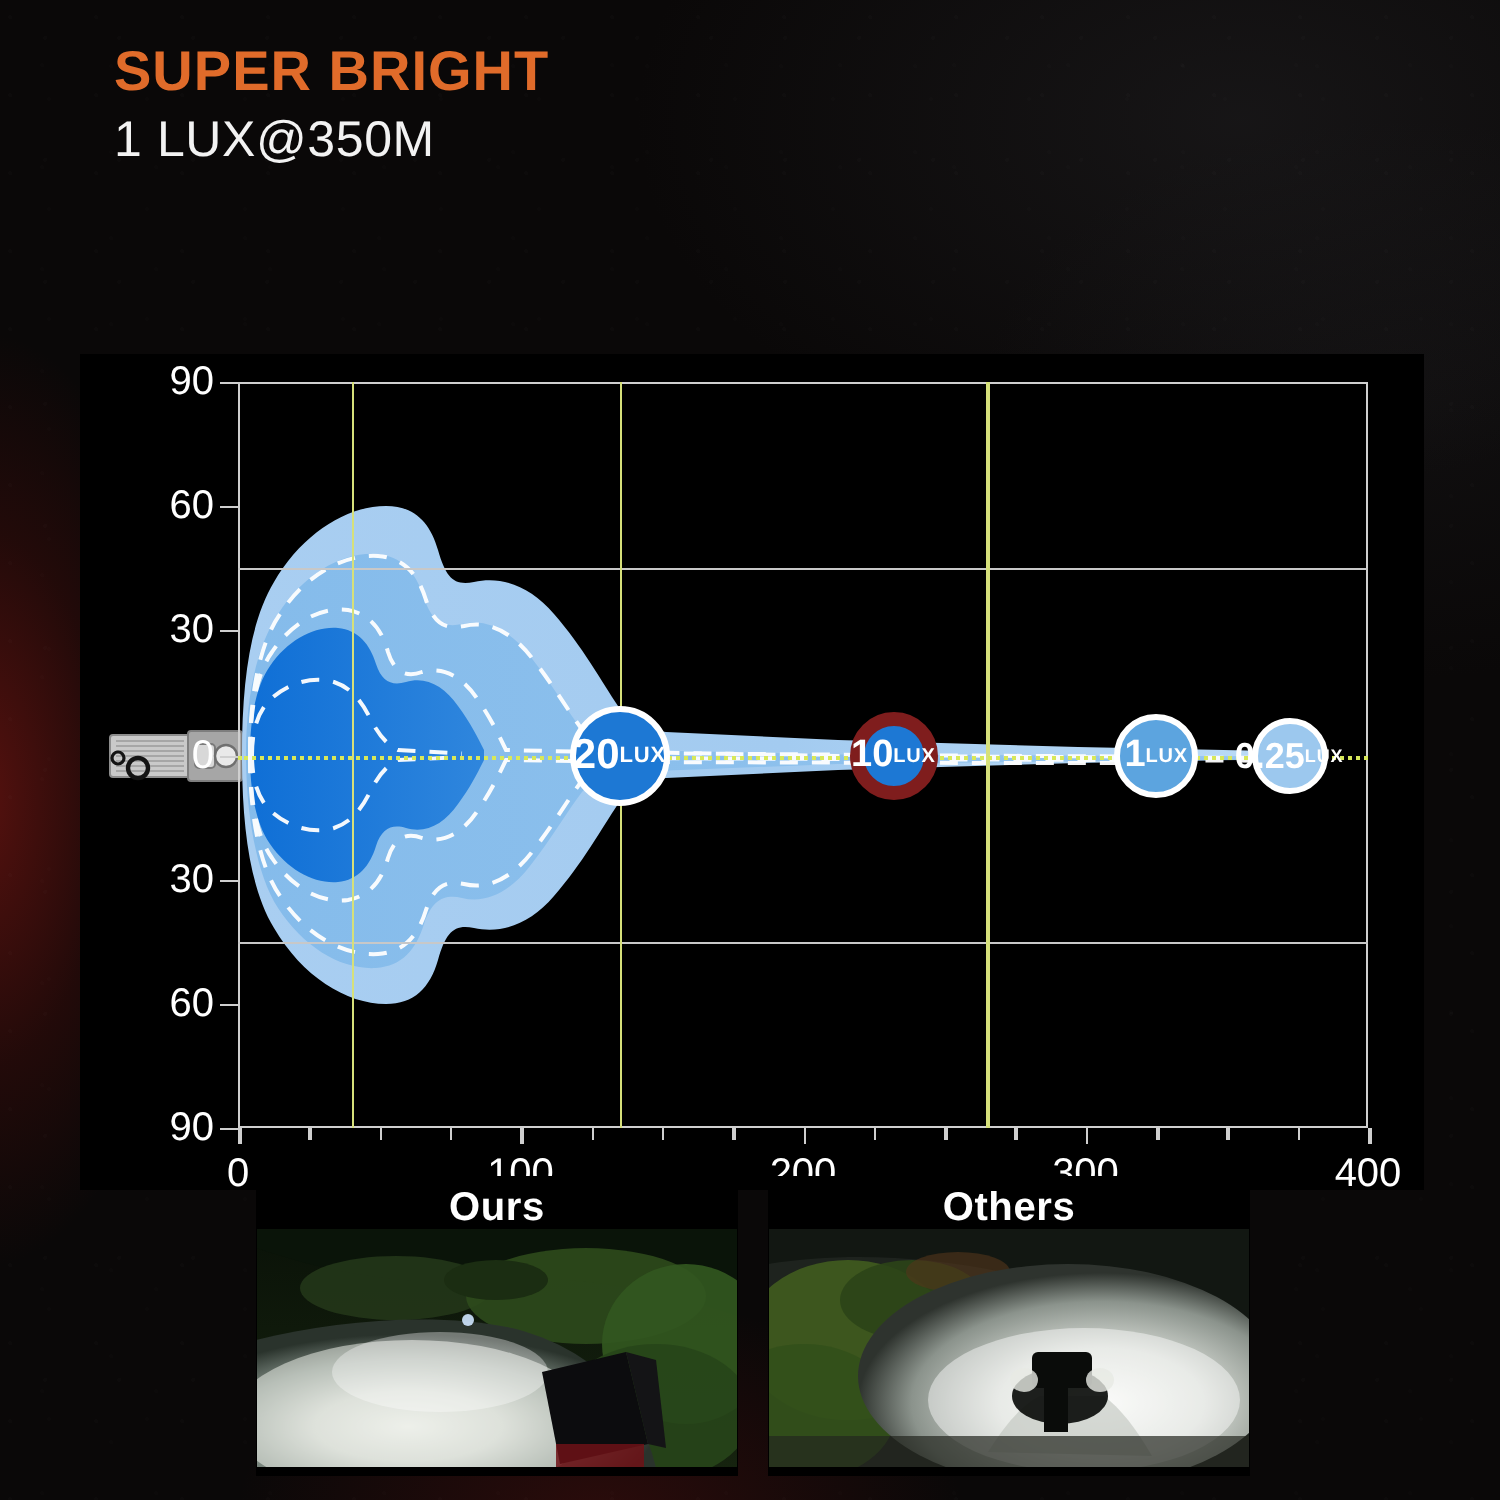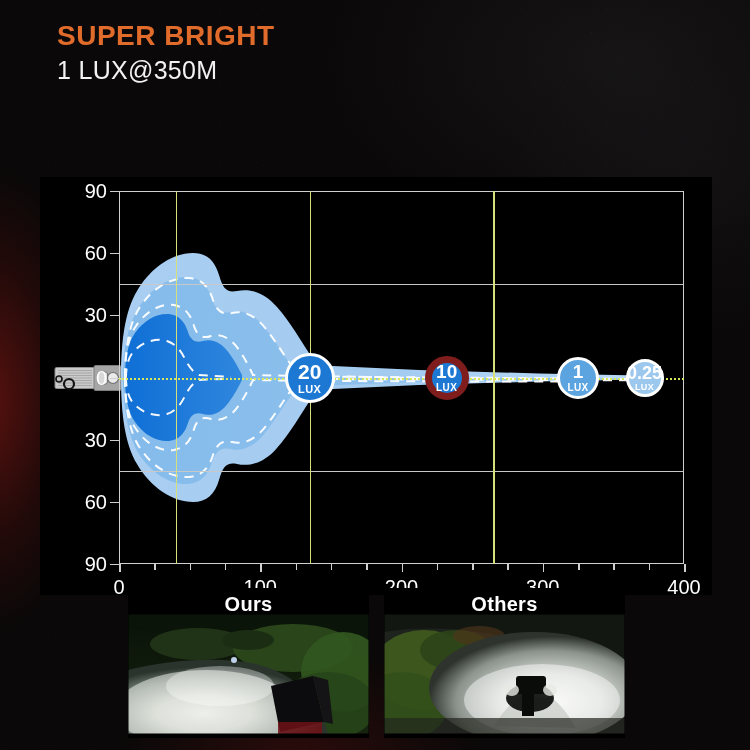--- a/index.html
+++ b/index.html
@@ -72,21 +72,21 @@
   .tick-x{position:absolute;top:100%;width:1.5px;height:8px;background:#cfcfcf;}
   .tick-x.minor{height:6px;}
   .xlab{
     position:absolute;top:100%;margin-top:13px;transform:translateX(-50%);
     color:#fff;font-size:20px;line-height:1;white-space:nowrap;
   }
 
   
   .lux{
     position:absolute;transform:translate(-50%,-50%);
-    border-radius:50%;display:flex;flex-direction:column;
+    border-radius:50%;display:flex;flex-direction:row;
     align-items:center;justify-content:center;
     color:#fff;line-height:1;box-sizing:border-box;
   }
   .lux .v{font-weight:bold;}
   .lux .u{font-weight:bold;letter-spacing:.4px;}
 
   
   #lamp{position:absolute;right:100%;top:50%;transform:translateY(-50%);
         margin-right:-3px;width:68px;height:28px;}
 

